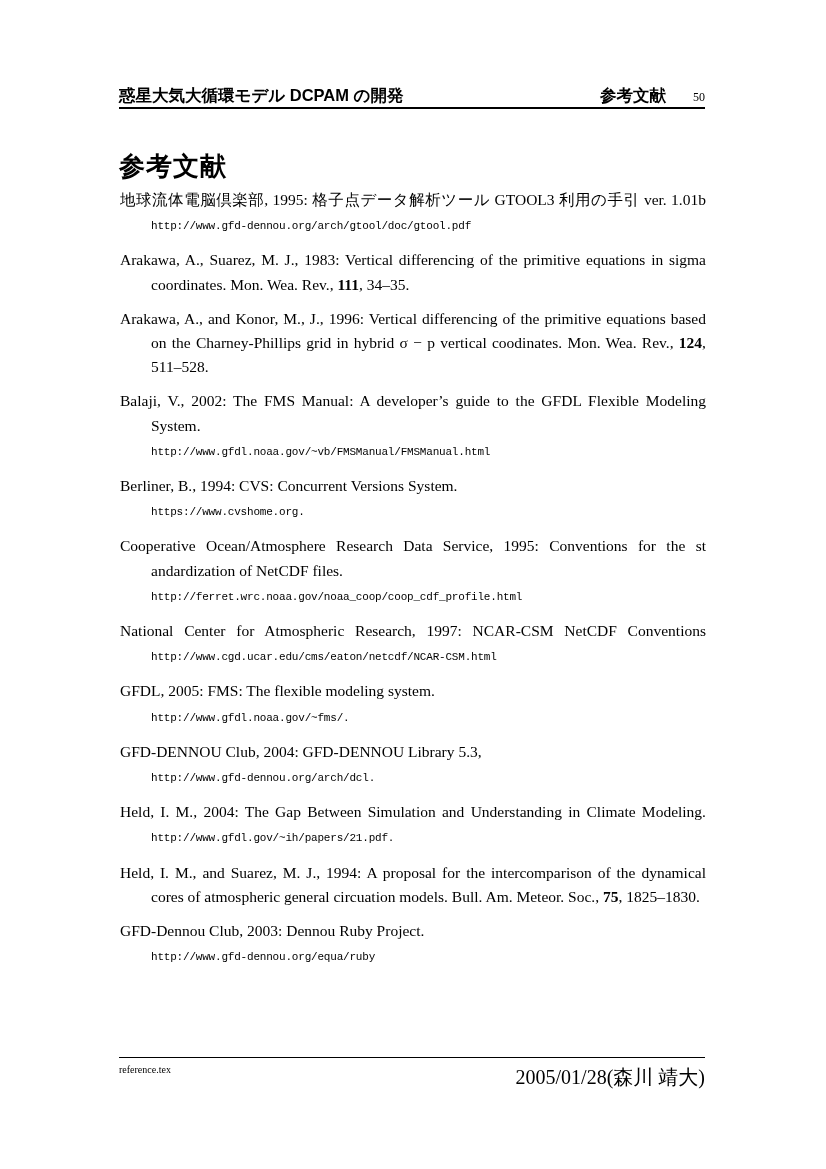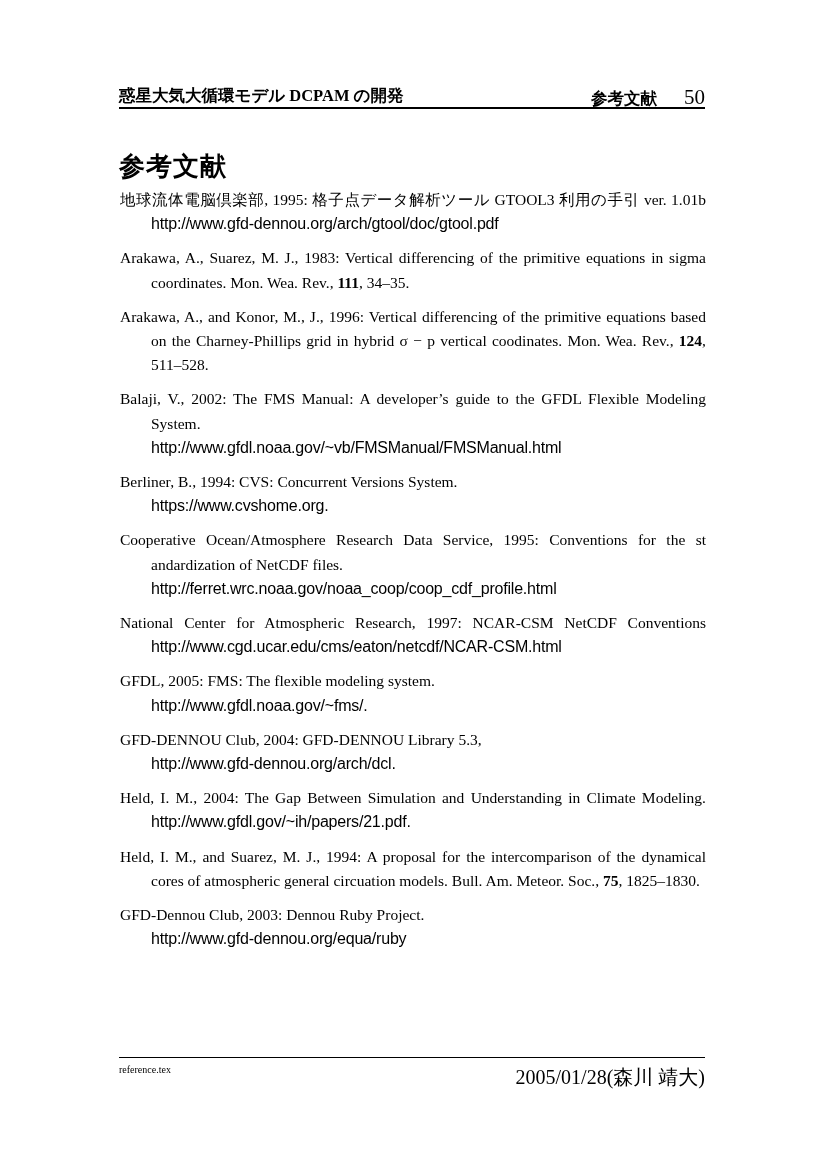--- a/index.html
+++ b/index.html
@@ -8,34 +8,34 @@
     width: 826px;
     height: 1169px;
     background: #ffffff;
     color: #000000;
     overflow: hidden;
     font-family: "Liberation Serif", "DejaVu Serif", serif;
   }
   
   .hdr-left {
     position: absolute; left: 119px; top: 85px;
-    font-family: Liberation Serif, serif;
+    font-family: Liberation Sans, sans-serif;
     font-weight: 700; font-size: 16.5px; white-space: nowrap;
   }
   .hdr-right {
     position: absolute; right: 121px; top: 85px;
     white-space: nowrap;
   }
   .hdr-section {
     font-family: "Liberation Sans", sans-serif;
     font-weight: 700; font-size: 16.5px;
   }
   .hdr-pagenum {
     font-family: "Liberation Serif", serif;
-    font-size: 21px; margin-left: 27px;
+    font-size: 12px; margin-left: 27px;
   }
   .hdr-rule {
     position: absolute; left: 119px; right: 121px; top: 107px;
     height: 1.5px; background: #000000;
   }
   
   .doc-title {
     position: absolute; left: 119px; top: 132px;
     font-family: "Liberation Sans", sans-serif;
     font-weight: 700; font-size: 26px; letter-spacing: 1px;
@@ -49,22 +49,22 @@
     font-size: 15.5px;
     line-height: 24.2px;
     text-align: justify;
     padding-left: 31px;
     text-indent: -31px;
   }
   .rm { font-style: normal; font-weight: 400; }
   .it { }
   .bf { font-weight: 700; }
   .tt {
-    font-family: Liberation Sans, sans-serif;
-    font-size: 16px;
+    font-family: Liberation Mono, monospace;
+    font-size: 11px;
     letter-spacing: -0.2px;
   }
   
   .ftr-rule {
     position: absolute; left: 119px; right: 121px; top: 1057px;
     height: 1px; background: #000000;
   }
   .ftr-left {
     position: absolute; left: 119px; top: 1064px;
     font-size: 10px;

